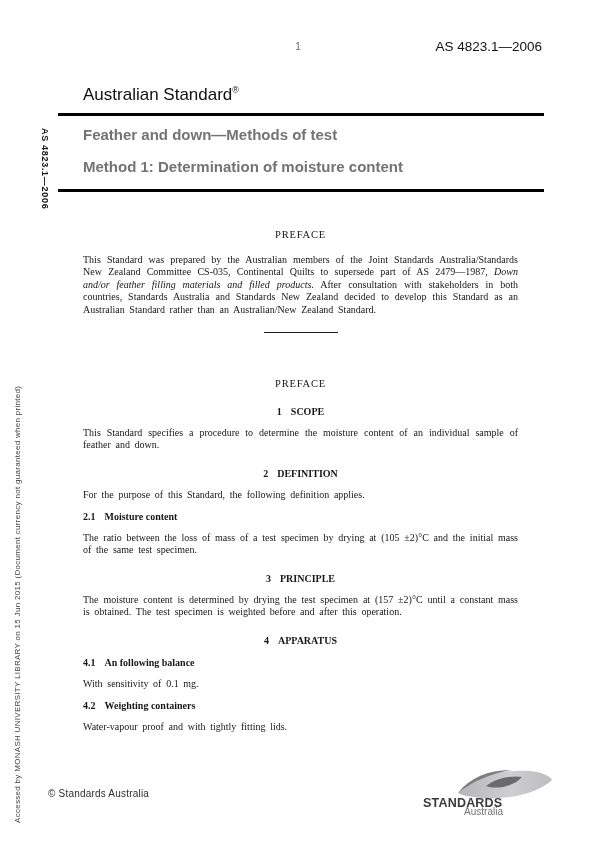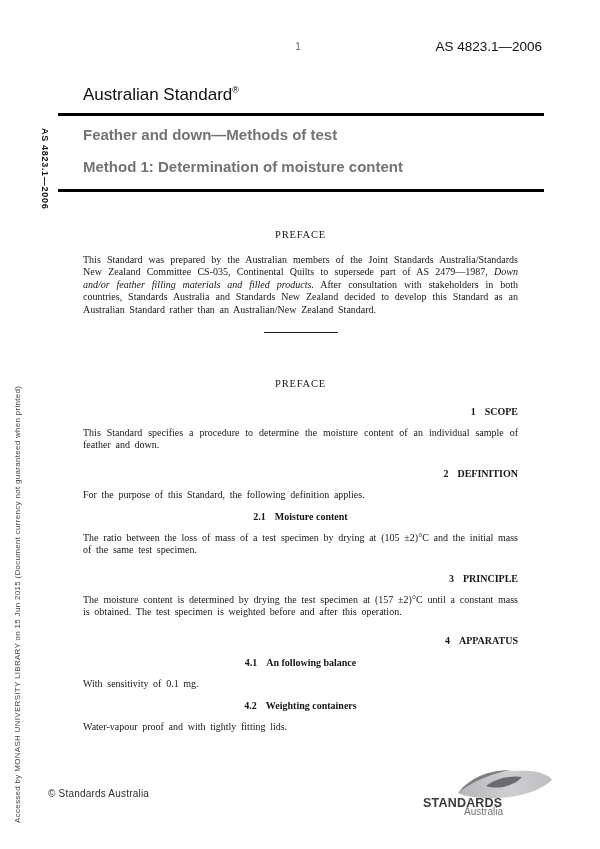--- a/index.html
+++ b/index.html
@@ -31,22 +31,22 @@
   .doc-title1,.doc-title2{position:absolute;left:83px;
     font-family:"Liberation Sans",sans-serif;font-size:15px;font-weight:bold;color:#737373;}
   .doc-title1{top:126px}.doc-title2{top:158px}
   
   .content{position:absolute;left:83px;top:229px;width:435px;
     font-size:10px;line-height:12.6px;color:#161616;text-align:justify;word-spacing:2.2px;}
   .center-head{text-align:center;font-size:10.5px;letter-spacing:.8px;margin:0 0 12px;word-spacing:0;}
   .body-p{margin:0 0 10px;}
   .divider{width:74px;margin:15px auto 0;border:0;border-top:1px solid #1c1c1c;height:0;}
   .method-head{margin:45px 0 14px;}
-  .sec-h{font-weight:bold;margin:16px 0 8px;word-spacing:0;text-align:right;}
-  .subsec-h{font-weight:bold;margin:10px 0 8px;word-spacing:0;text-align:center;}
+  .sec-h{font-weight:bold;margin:16px 0 8px;word-spacing:0;text-align:center;}
+  .subsec-h{font-weight:bold;margin:10px 0 8px;word-spacing:0;text-align:left;}
   .sec-num{margin-right:9px;}
   
   .copyright{position:absolute;left:48px;top:788px;
     font-family:"Liberation Sans",sans-serif;font-size:10px;color:#2e2e2e;letter-spacing:.2px;}
   .logo{position:absolute;left:423px;top:769px;width:131px;height:50px;}
   .logo svg{position:absolute;right:0;top:0;}
   .logo-l1{position:absolute;left:0;top:27px;font-family:"Liberation Sans",sans-serif;
     font-weight:bold;font-size:12.5px;letter-spacing:.2px;color:#3a3a3c;}
   .logo-l2{position:absolute;left:0;top:37px;width:80px;text-align:right;
     font-family:"Liberation Sans",sans-serif;font-size:10px;color:#737477;}

